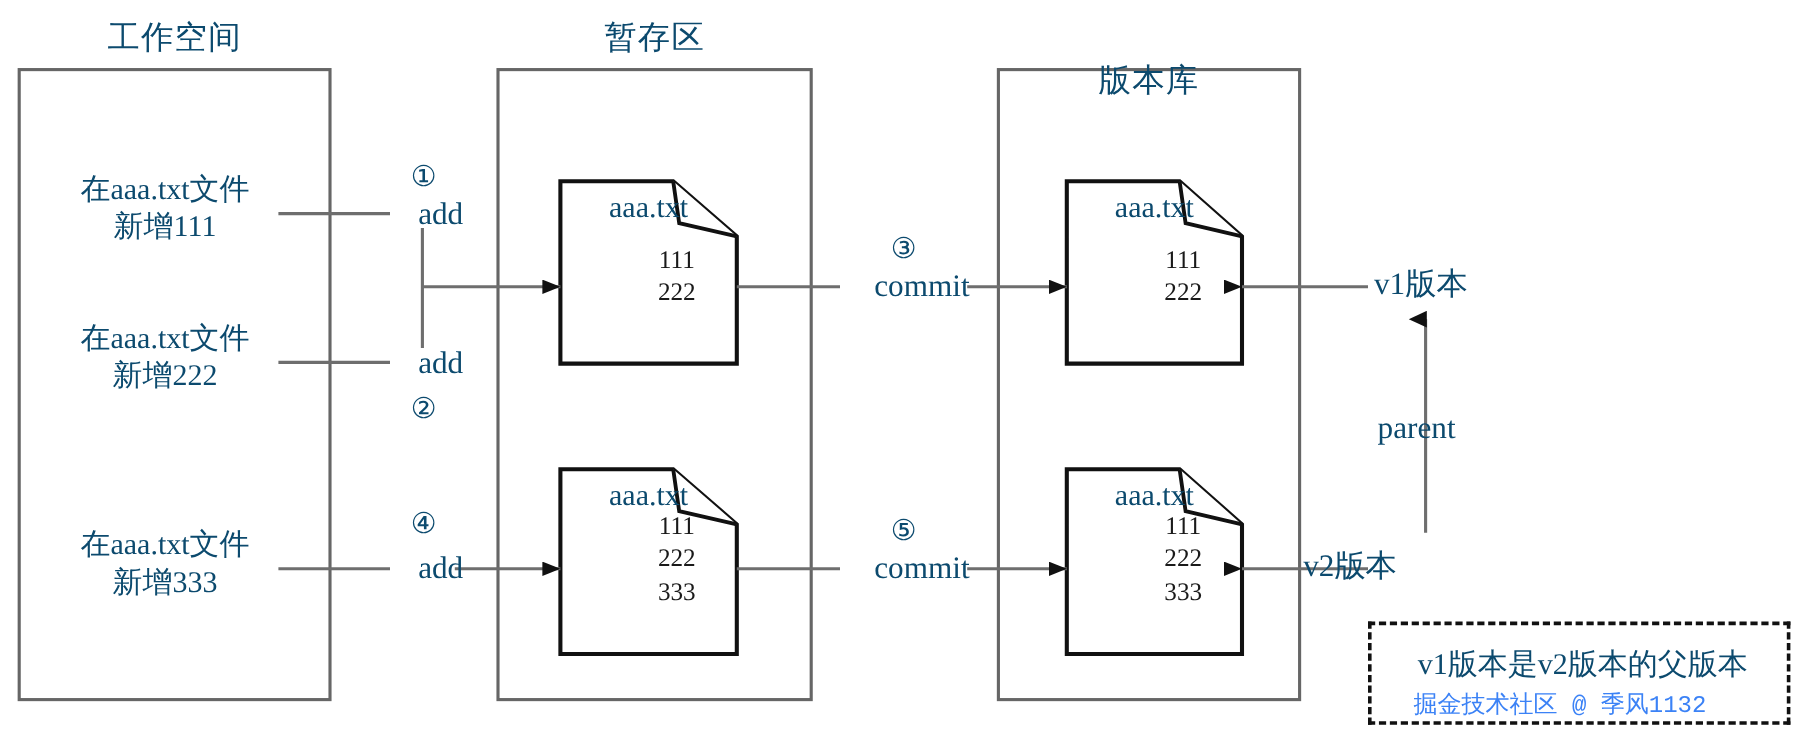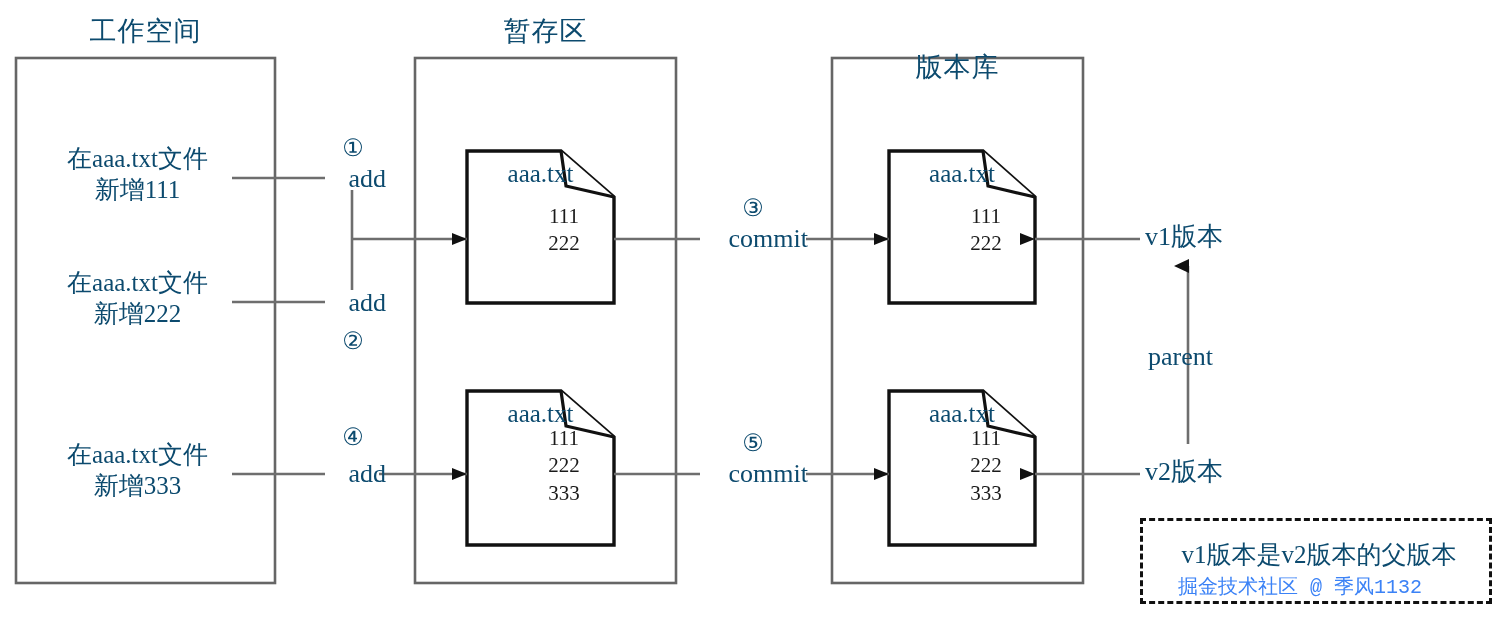--- a/index.html
+++ b/index.html
@@ -201,21 +201,21 @@
   </div>
 
   <div class="lbl file-name" style="left:889px; top:353px; width:146px;">aaa.txt</div>
   <div class="file-lines" style="left:889px; top:425px; width:130px;">
     <div>111</div>
     <div>222</div>
     <div>333</div>
   </div>
 
   <div class="lbl ver-label" style="left:1145px; top:222px;">v1版本</div>
-  <div class="lbl ver-label" style="left:1145px; top:457px;">v2版本</div>
+  <div class="lbl ver-label" style="left:1086px; top:457px;">v2版本</div>
 
   <div class="lbl parent-label" style="left:1148px; top:342px;">parent</div>
 
   <div class="dashed-note" style="left:1140px; top:518px; width:352px; height:86px;">
     <div class="lbl note-text" style="left:0; top:19px; width:352px;">v1版本是v2版本的父版本</div>
   </div>
 
   <div class="watermark" style="left:1178px; top:573px;">掘金技术社区 @ 季风1132</div>
 
 </div>

